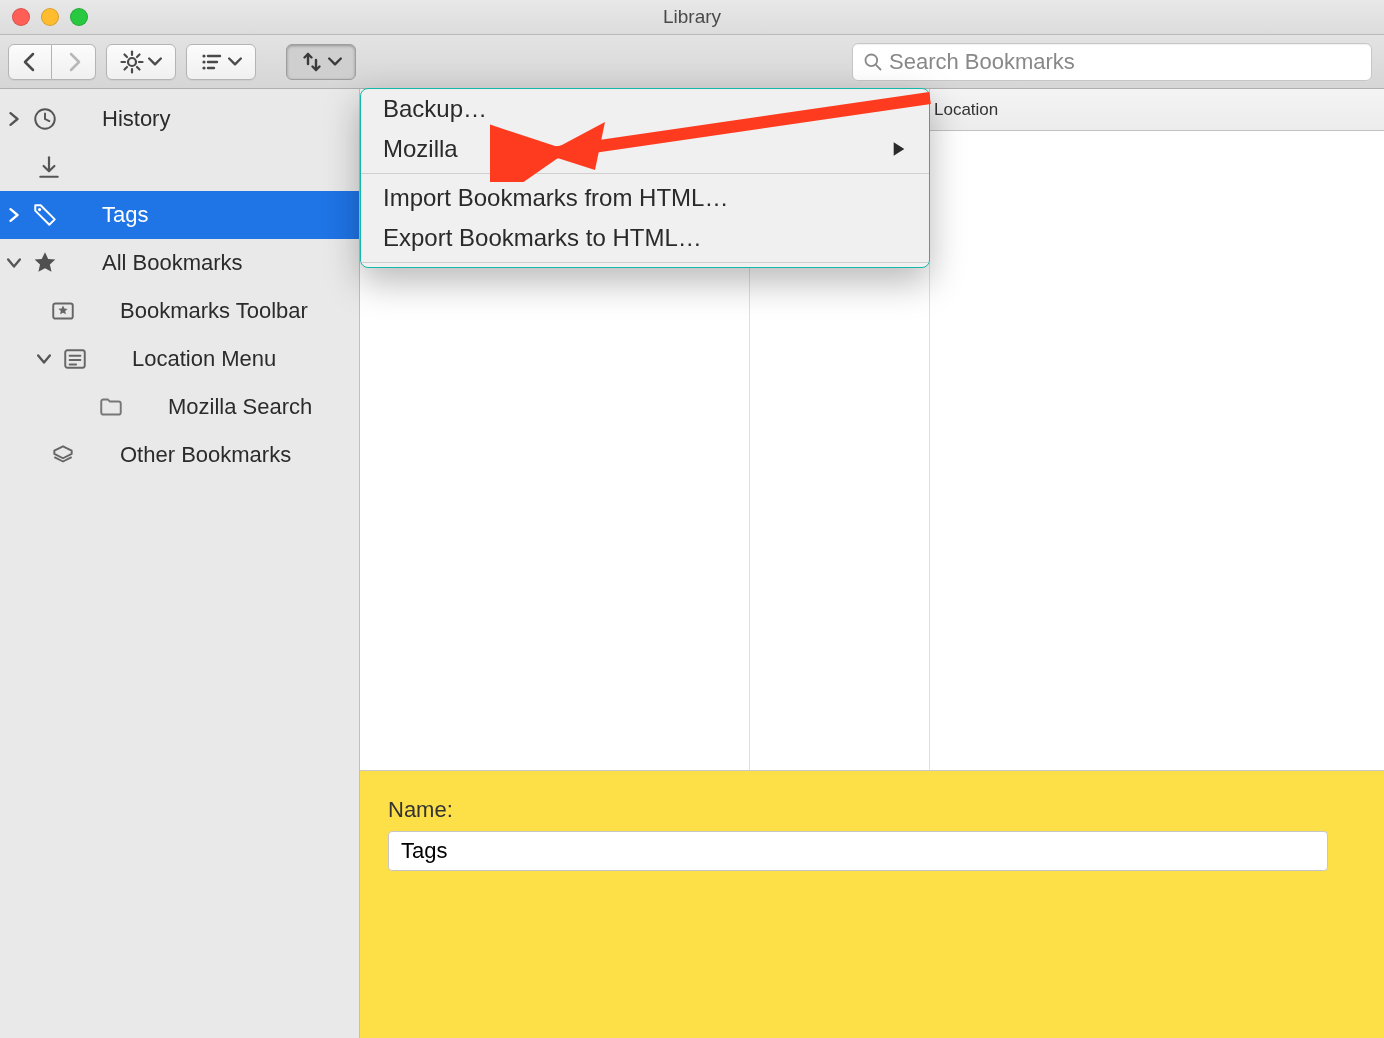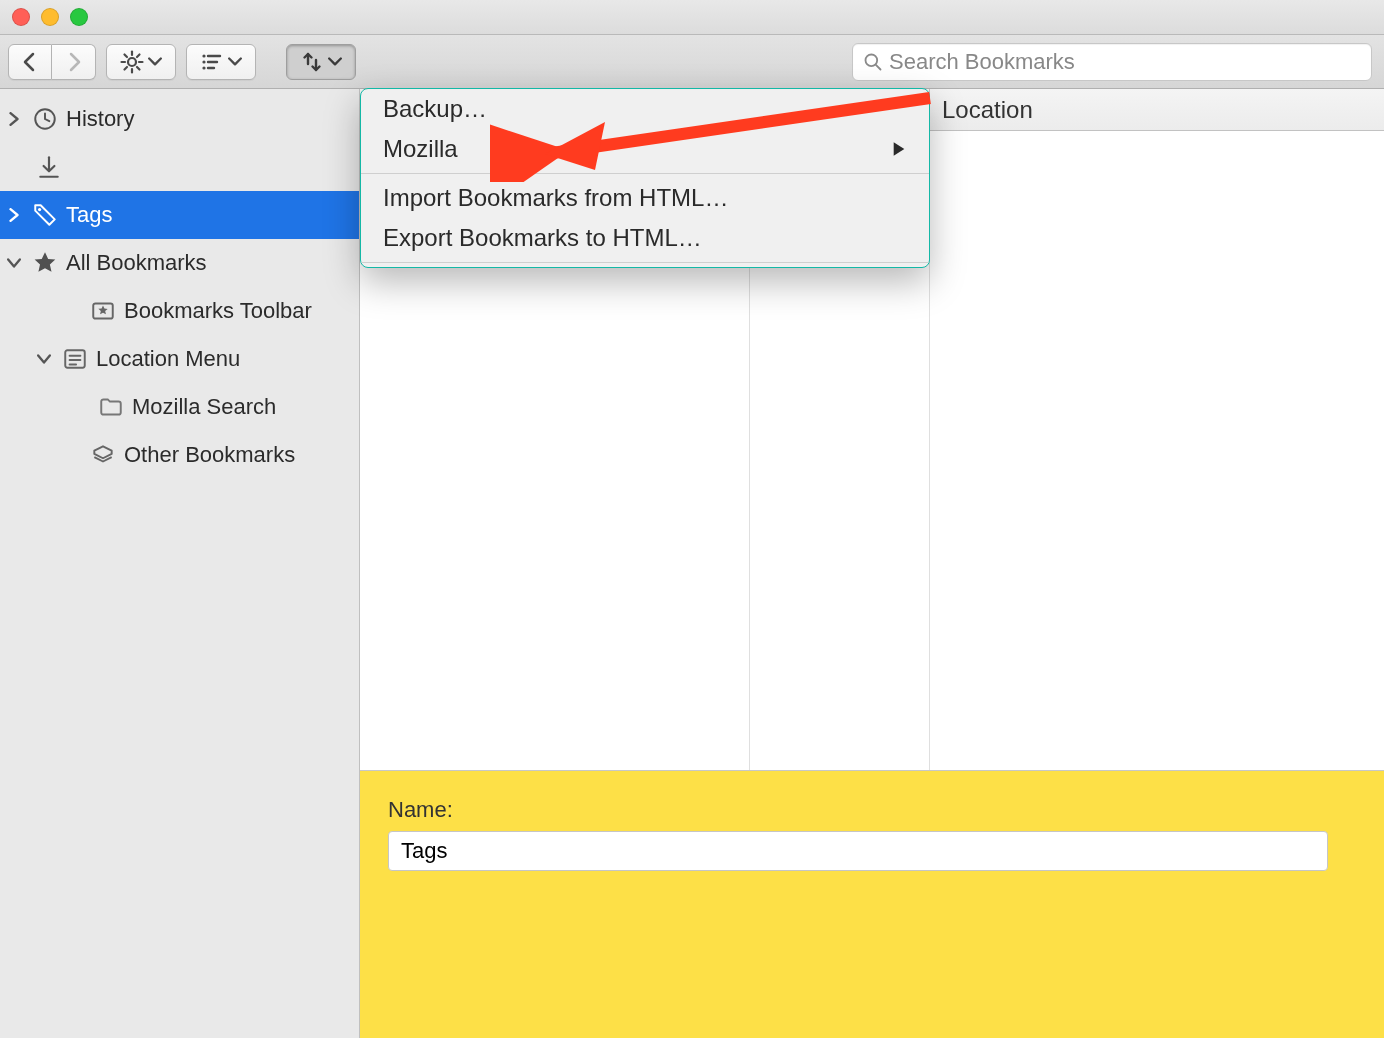--- a/index.html
+++ b/index.html
@@ -84,37 +84,37 @@
     padding-left:4px; gap:6px;
     font-size:22px; color:#2b2b2b;
   }
   .tree-row.sel { background:#1f74e6; color:#fff; }
   .tree-row .disclosure { width:20px; display:flex; justify-content:center; color:#555;}
   .tree-row.sel .disclosure { color:#fff; }
   .tree-row .ico {
     width:30px; height:30px; display:flex; align-items:center; justify-content:center;
   }
   .tree-row .ico svg { width:26px; height:26px; }
-  .tree-row .lbl { flex:1; }
+  .tree-row .lbl { flex:1;margin-left:36px; }
   .ind1 { padding-left:34px; }
-  .ind2 { padding-left:88px; }
+  .ind2 { padding-left:48px; }
   .ind3 { padding-left:96px; }
   
   .rightpane { flex:1; display:flex; flex-direction:column; background:#ececec; }
   .cols-header {
     height: 42px;
     background: linear-gradient(#f4f4f4,#ececec);
     border-bottom: 1px solid #c2c2c2;
     display:flex;
   }
   .col {
     border-right:1px solid #c6c6c6;
     display:flex; align-items:center;
-    padding-left:12px;
-    font-size:24px; color:#333;
+    padding-left:4px;
+    font-size:17px; color:#333;
   }
   .col.name { width: 390px; }
   .col.tags { width: 180px; }
   .col.location { flex:1; border-right:none;}
   .list-body {
     background:#fff;
     border-bottom:1px solid #c8c8c8;
     display:flex;
     height: 640px;
   }
@@ -173,20 +173,21 @@
 </style>
 </head>
 <body>
 
 <div class="titlebar">
   <div class="traffic">
     <span class="tl-close"></span>
     <span class="tl-min"></span>
     <span class="tl-zoom"></span>
   </div>
+  <div class="title">Library</div>
 </div>
 
 <div class="toolbar">
 
   <div class="seg">
     <div class="btn" style="width:44px">
       <svg class="icon" viewBox="0 0 24 24">
           <path d="M15 4l-8 8 8 8" fill="none" stroke="#4a4a4a" stroke-width="2.5" stroke-linecap="round" stroke-linejoin="round"></path>
         </svg>
     </div>

